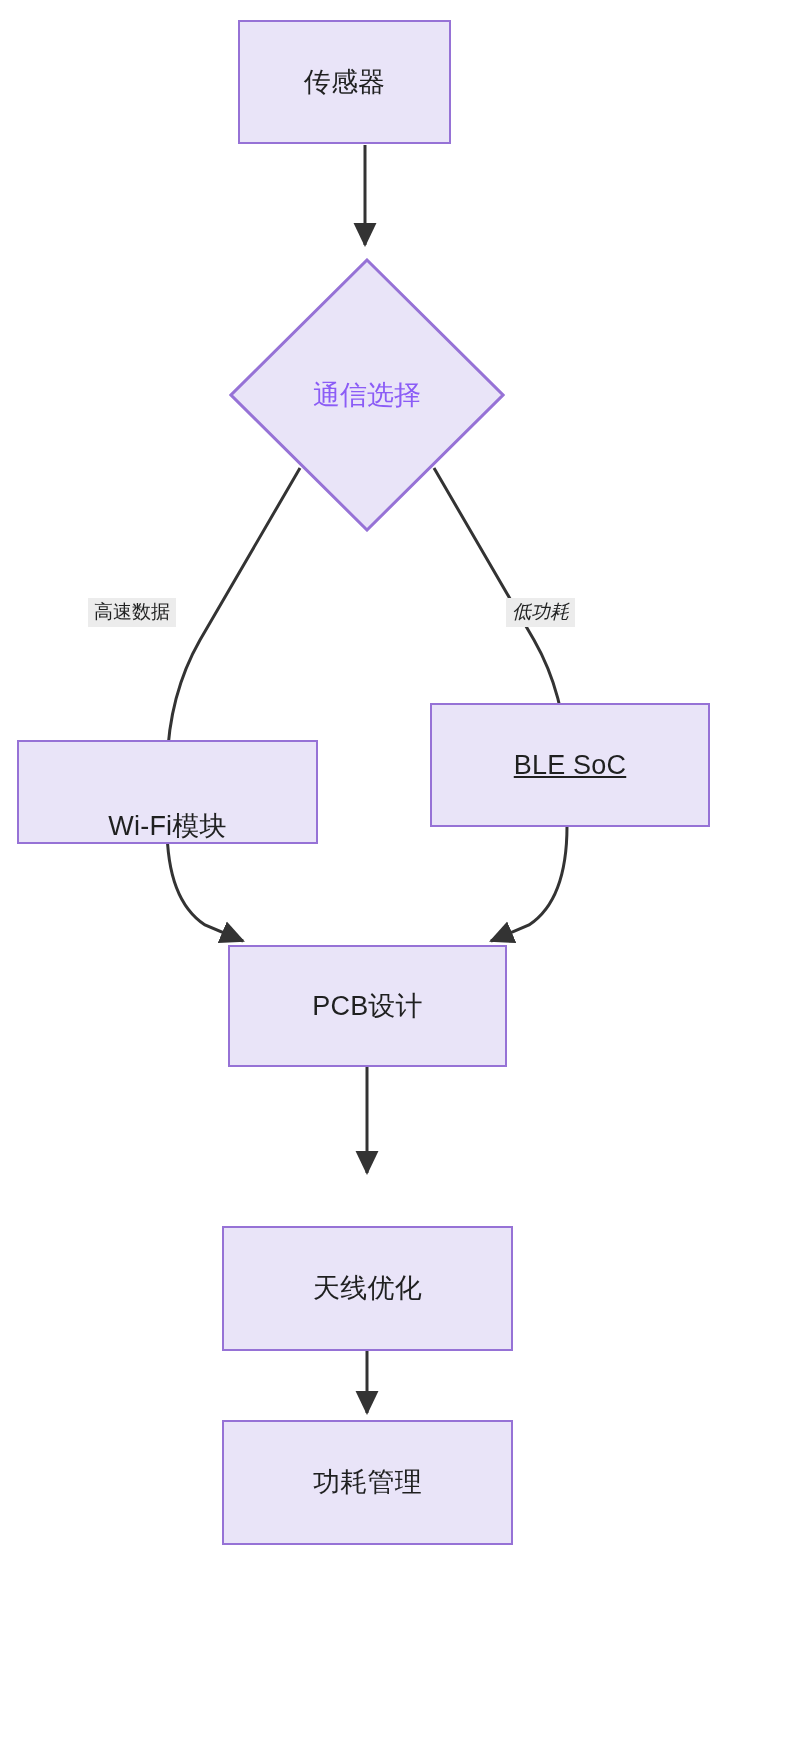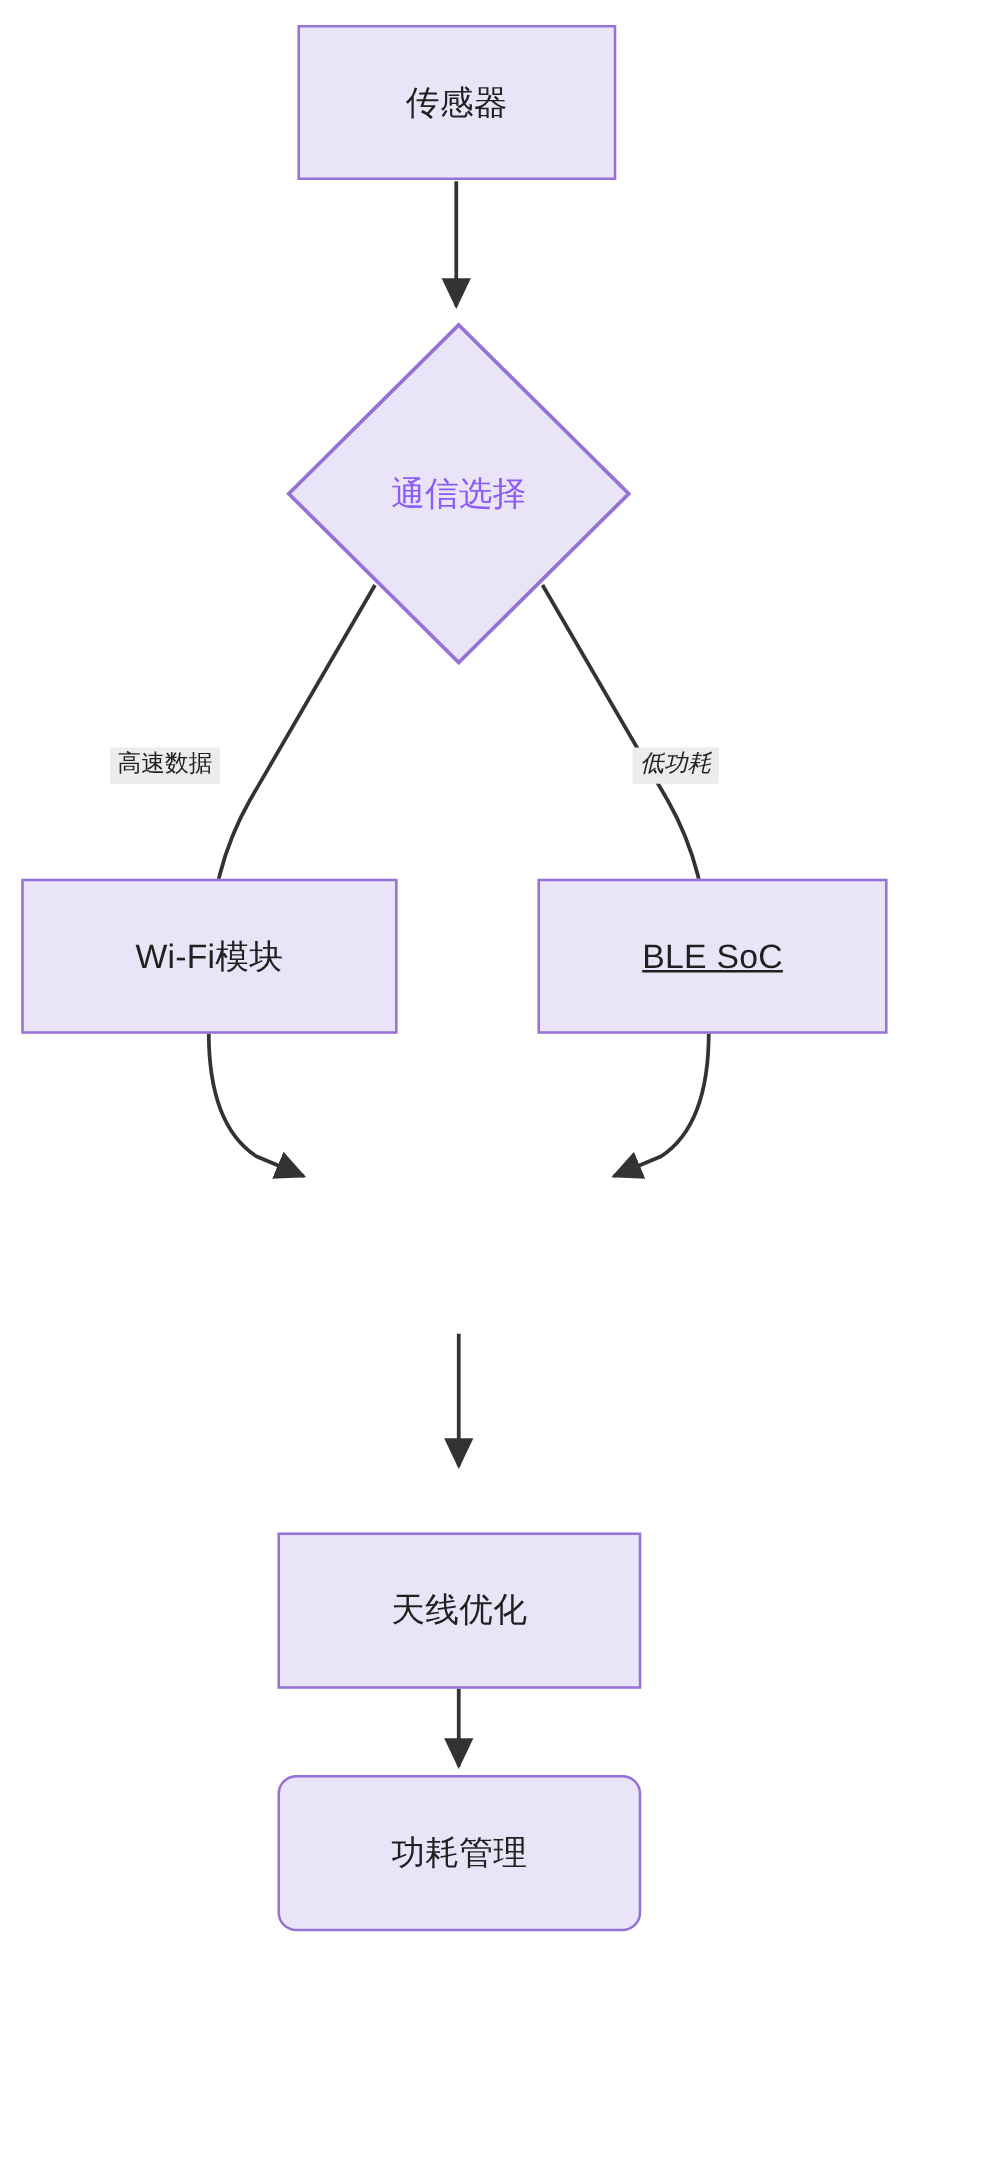--- a/index.html
+++ b/index.html
@@ -96,49 +96,52 @@
 
     <path d="M167,826 Q167,900 205,925 L243,941" fill="none" stroke="#333333" stroke-width="3" marker-end="url(#arrowhead)"></path>
 
     <path d="M567,826 Q567,900 529,925 L491,941" fill="none" stroke="#333333" stroke-width="3" marker-end="url(#arrowhead)"></path>
 
     <path d="M367,1067 L367,1173" fill="none" stroke="#333333" stroke-width="3" marker-end="url(#arrowhead)"></path>
 
     <path d="M367,1307 L367,1413" fill="none" stroke="#333333" stroke-width="3" marker-end="url(#arrowhead)"></path>
   </svg>
 
-  <div class="node" style="left:238px; top:20px; width:255px; height:124px;">
+  <div class="node" style="left:238px; top:20px; width:213px; height:124px;">
     <span class="node-label">传感器</span>
   </div>
 
   <div class="node-diamond" style="left:229px; top:258px; width:276px; height:274px;">
     <svg class="diamond-shape" viewBox="0 0 276 274" preserveAspectRatio="none" xmlns="http://www.w3.org/2000/svg">
       <polygon points="138,2 274,137 138,272 2,137" fill="#e9e4f8" stroke="#9672d6" stroke-width="3"></polygon>
     </svg>
     <span class="diamond-text">通信选择</span>
   </div>
 
   <div class="edge-label" style="left:88px; top:598px;">
     <span>高速数据</span>
   </div>
 
   <div class="edge-label" style="left:506px; top:598px;font-style:italic;">
     <span>低功耗</span>
   </div>
 
-  <div class="node" style="left:17px; top:703px; width:301px; height:124px;">
+  <div class="node" style="left:17px; top:740px; width:301px; height:104px;align-items:flex-end;">
     <span class="node-label">Wi-Fi模块</span>
   </div>
 
   <div class="node" style="left:430px; top:703px; width:280px; height:124px;text-decoration:underline;">
     <span class="node-label">BLE SoC</span>
   </div>
 
+  <div class="node" style="left:228px; top:945px; width:279px; height:122px;">
+    <span class="node-label">PCB设计</span>
+  </div>
 
   <div class="node" style="left:222px; top:1182px; width:291px; height:125px;margin-top:44px;">
     <span class="node-label">天线优化</span>
   </div>
 
-  <div class="node" style="left:222px; top:1420px; width:291px; height:125px;border-radius:15px;">
+  <div class="node" style="left:222px; top:1420px; width:291px; height:125px;">
     <span class="node-label">功耗管理</span>
   </div>
 
 </div>
 
 </body></html>

